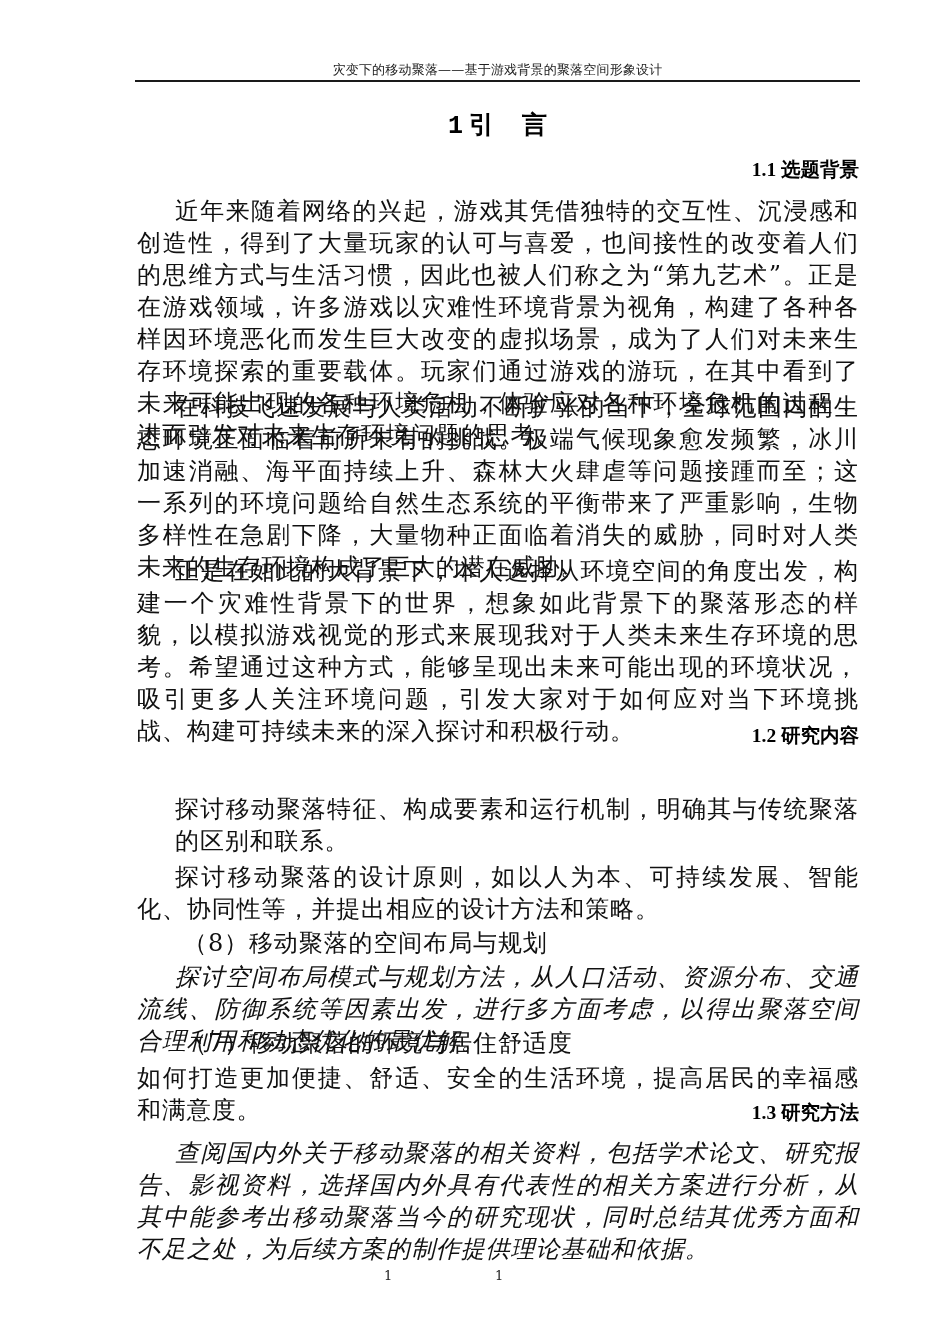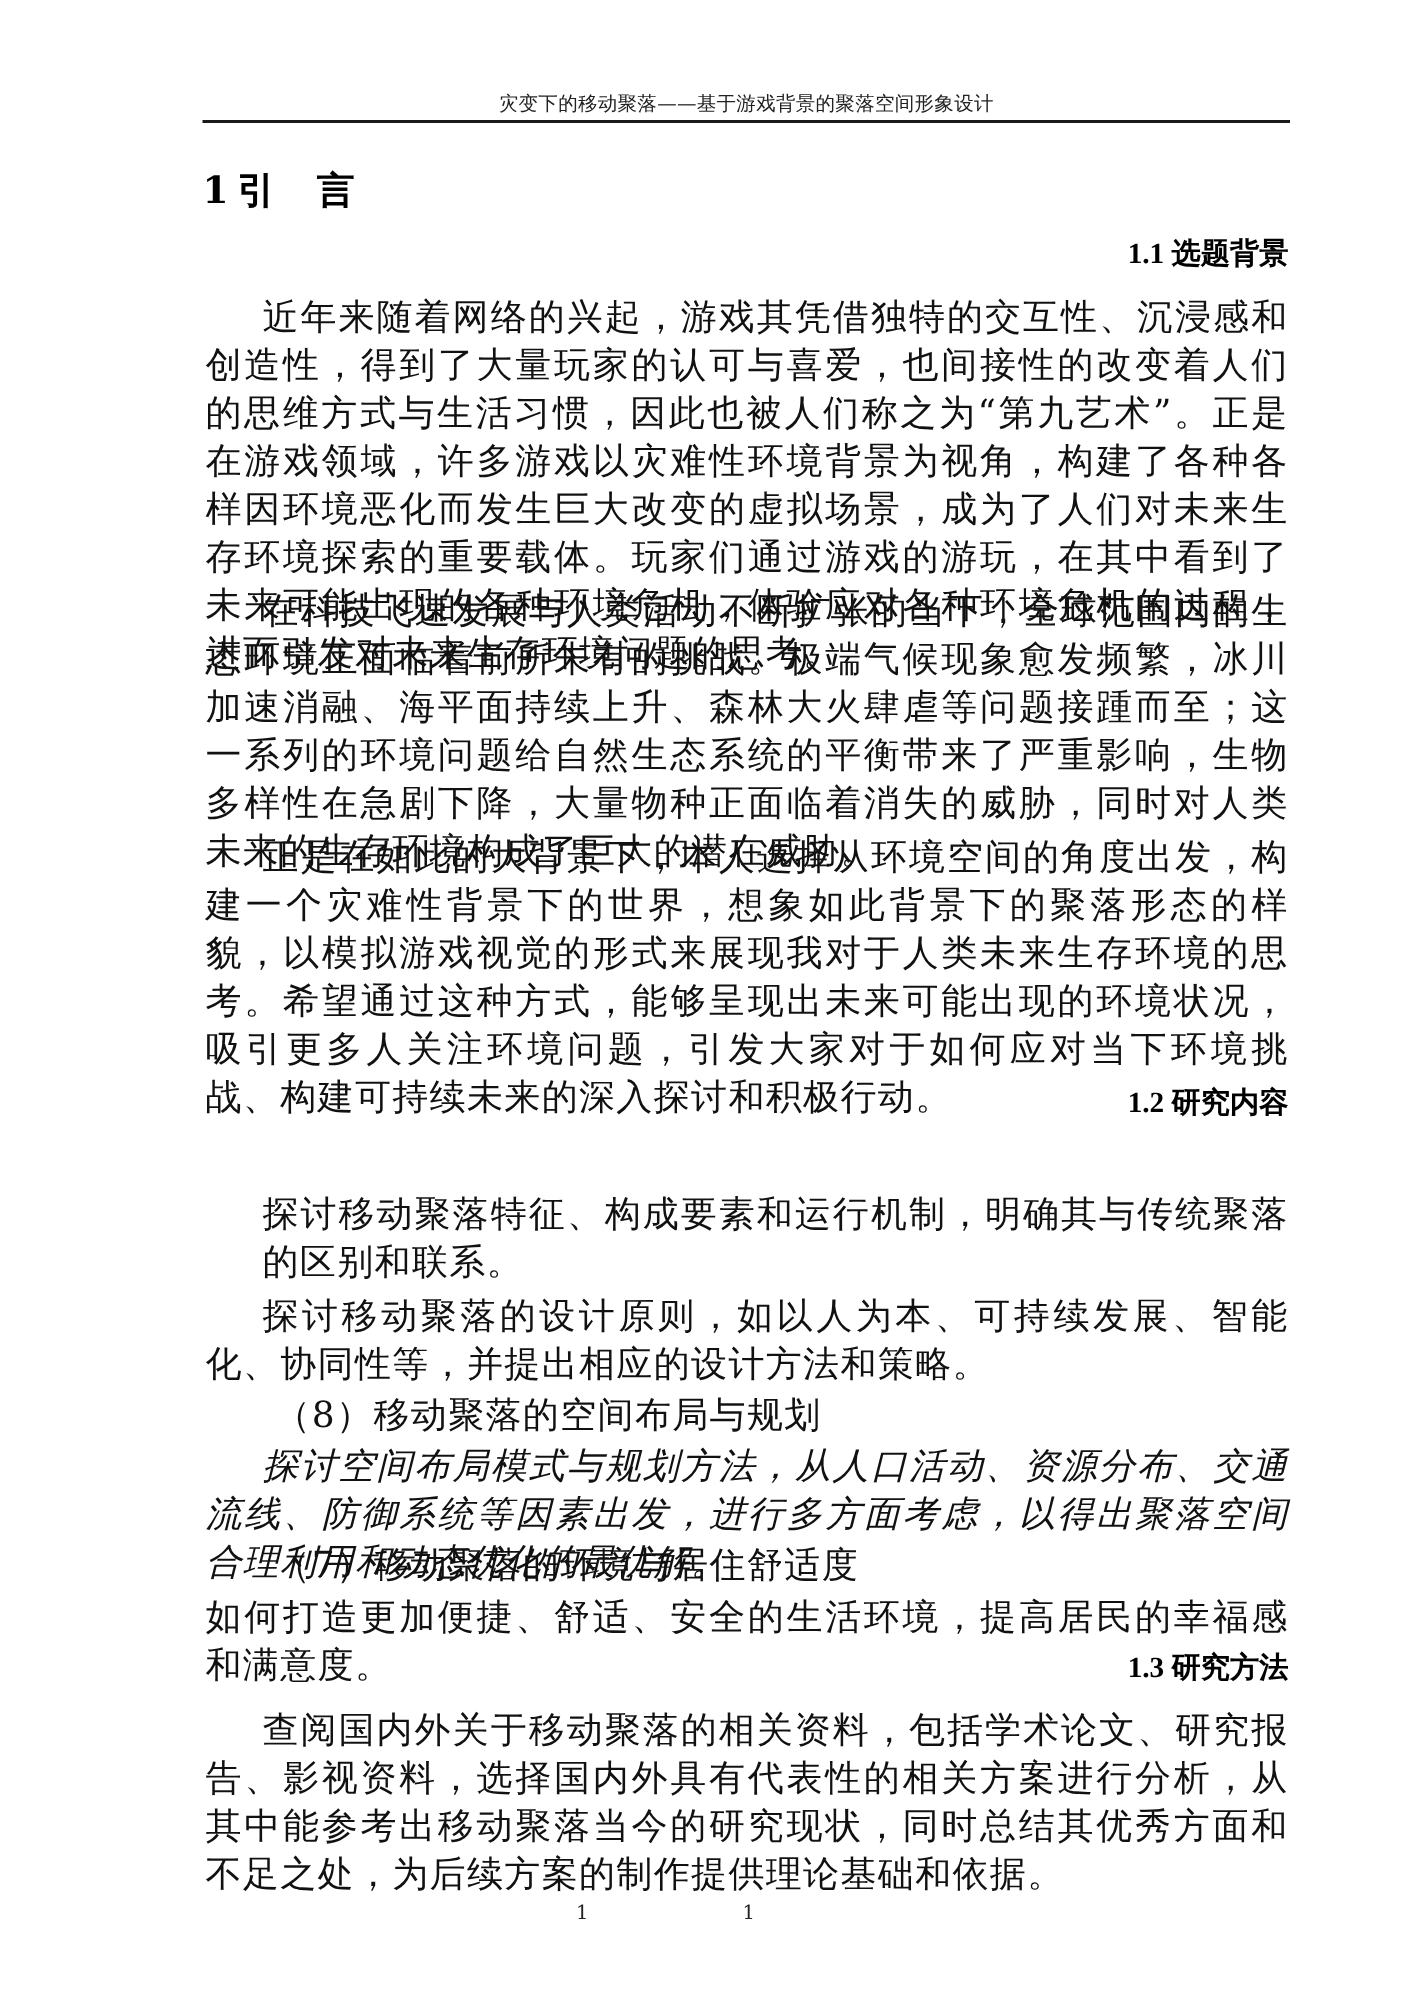--- a/index.html
+++ b/index.html
@@ -37,24 +37,26 @@
       top: 80px;
       width: 725px;
       height: 2px;
       background: #1a1a1a;
     }
     .chapter-title {
       position: absolute;
       left: 135px;
       top: 111px;
       width: 725px;
+      text-align: center;
       font-size: 25px;
       font-weight: bold;
       line-height: 32px;
       color: #000;
+      font-family: Liberation Mono, monospace;
     }
     .chapter-title .num { margin-right: 6px; }
     .chapter-title .gap { display: inline-block; width: 28px; }
     .section-heading {
       position: absolute;
       left: 137px;
       width: 722px;
       font-size: 19.5px;
       font-weight: bold;
       line-height: 28px;
@@ -104,18 +106,18 @@
 
   <h2 class="section-heading" style="top:722px;">1.2 研究内容</h2>
   <p class="para indent-item" style="top:793px;">探讨移动聚落特征、构成要素和运行机制，明确其与传统聚落的区别和联系。</p>
   <p class="para indent" style="top:861px;">探讨移动聚落的设计原则，如以人为本、可持续发展、智能化、协同性等，并提出相应的设计方法和策略。</p>
   <p class="para item-label" style="top:927px;">（8）移动聚落的空间布局与规划</p>
   <p class="para indent" style="top:961px;font-style:italic;">探讨空间布局模式与规划方法，从人口活动、资源分布、交通流线、防御系统等因素出发，进行多方面考虑，以得出聚落空间合理利用和动态优化的最优解。</p>
   <p class="para item-label" style="top:1027px;">（7）移动聚落的环境与居住舒适度</p>
   <p class="para" style="top:1062px;">如何打造更加便捷、舒适、安全的生活环境，提高居民的幸福感和满意度。</p>
 
   <h2 class="section-heading" style="top:1099px;">1.3 研究方法</h2>
-  <p class="para indent" style="top:1137px;">查阅国内外关于移动聚落的相关资料，包括学术论文、研究报告、影视资料，选择国内外具有代表性的相关方案进行分析，从其中能参考出移动聚落当今的研究现状，同时总结其优秀方面和不足之处，为后续方案的制作提供理论基础和依据。</p>
+  <p class="para indent" style="top:1137px;font-style:italic;">查阅国内外关于移动聚落的相关资料，包括学术论文、研究报告、影视资料，选择国内外具有代表性的相关方案进行分析，从其中能参考出移动聚落当今的研究现状，同时总结其优秀方面和不足之处，为后续方案的制作提供理论基础和依据。</p>
 
   <span class="page-number" style="left:384px;">1</span>
   <span class="page-number" style="left:495px;">1</span>
 
 </div>
 
 </body></html>

